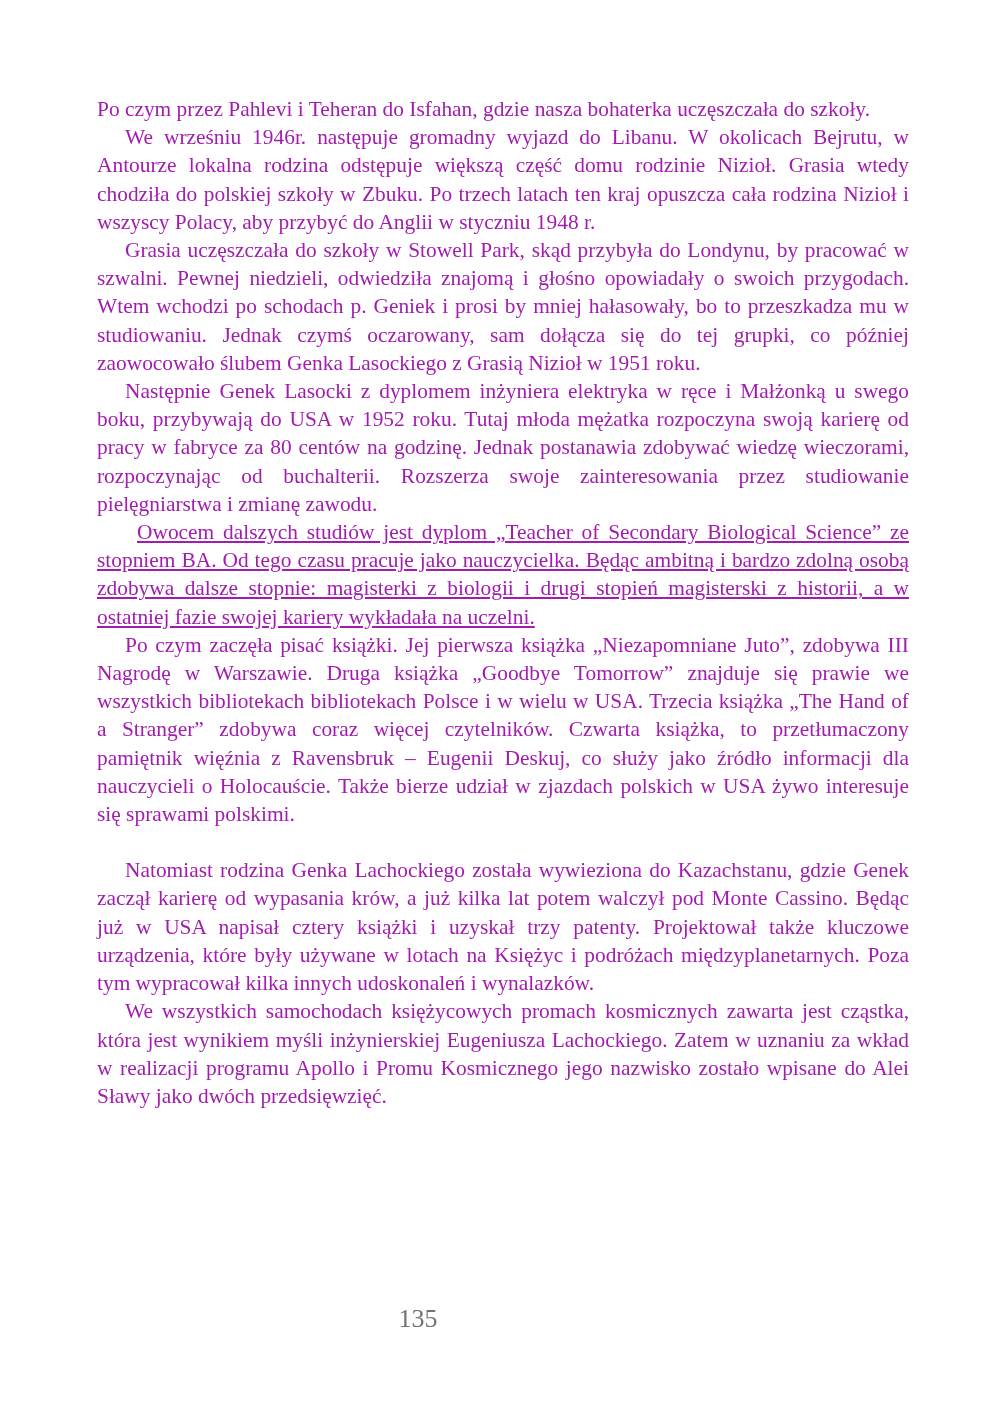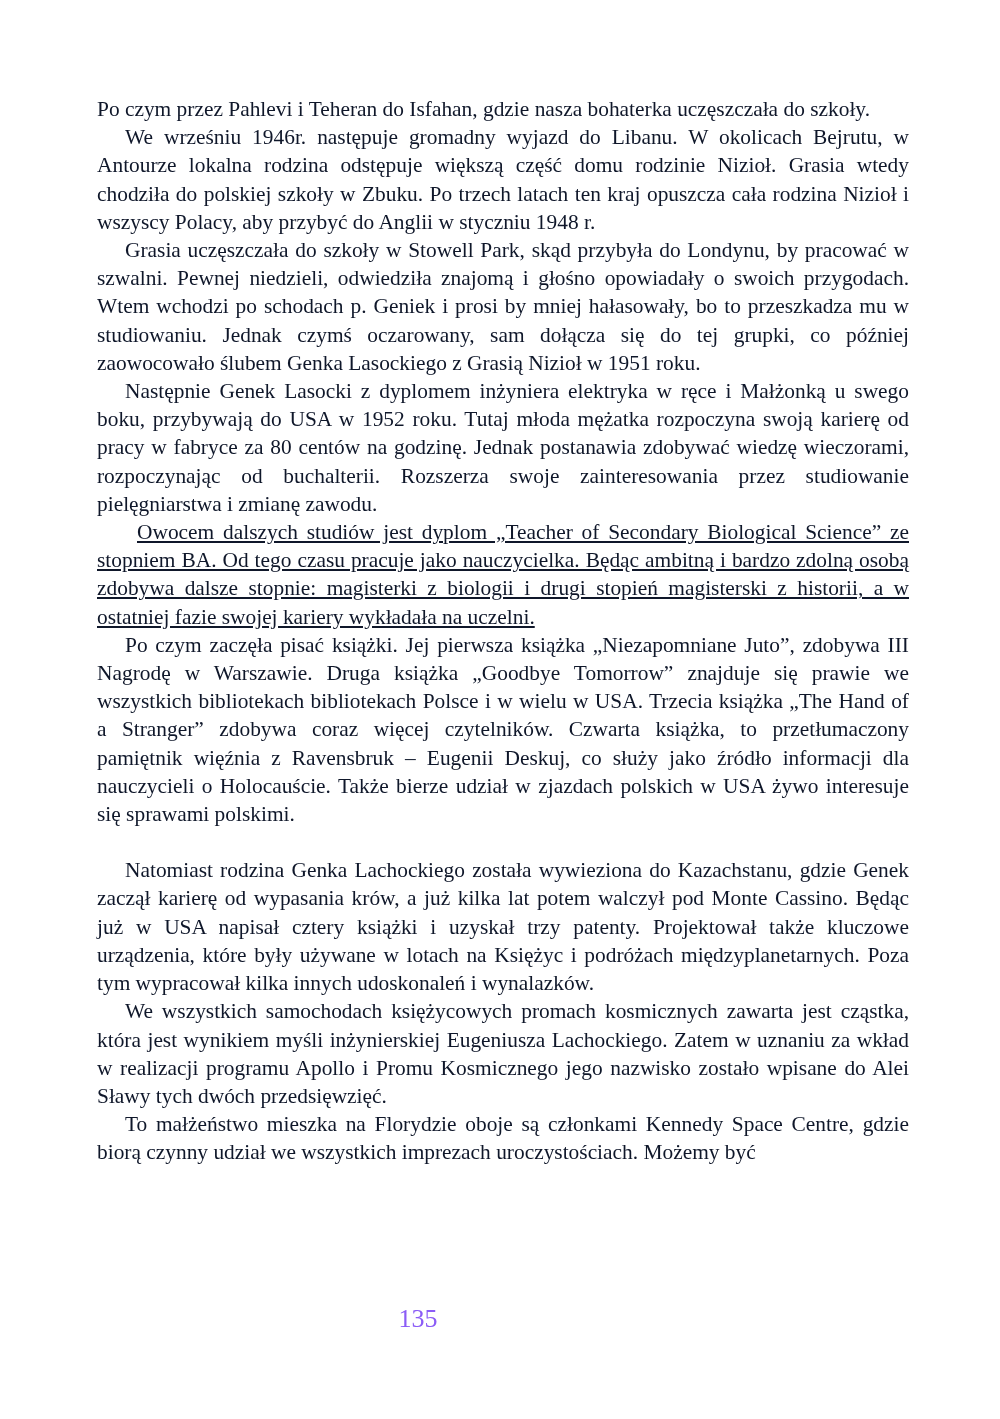--- a/index.html
+++ b/index.html
@@ -14,21 +14,21 @@
       overflow: hidden;
     }
     .page {
       position: absolute;
       left: 97px;
       top: 95px;
       width: 812px;
       font-family: "Liberation Serif", "DejaVu Serif", serif;
       font-size: 21.4px;
       line-height: 28.2px;
-      color: #0f172a;
+      color: #a21caf;
       text-align: justify;
     }
     .para {
       margin: 0;
       text-indent: 28px;
     }
     .para.first {
       text-indent: 0;
     }
     .para.wide-indent {
@@ -39,32 +39,31 @@
       height: 28px;
     }
     .page-number {
       position: absolute;
       left: 0;
       width: 836px;
       top: 1304px;
       text-align: center;
       font-family: "Liberation Serif", "DejaVu Serif", serif;
       font-size: 26px;
-      color: #8b5cf6;
+      color: #737373;
     }
   </style>
 </head>
 <body>
 
 <div class="page">
   <p class="para first">Po czym przez Pahlevi i Teheran do Isfahan, gdzie nasza bohaterka uczęszczała do szkoły.</p>
   <p class="para">We wrześniu 1946r. następuje gromadny wyjazd do Libanu. W okolicach Bejrutu, w Antourze lokalna rodzina odstępuje większą część domu rodzinie Nizioł. Grasia wtedy chodziła do polskiej szkoły w Zbuku. Po trzech latach ten kraj opuszcza cała rodzina Nizioł i wszyscy Polacy, aby przybyć do Anglii w styczniu 1948 r.</p>
   <p class="para">Grasia uczęszczała do szkoły w Stowell Park, skąd przybyła do Londynu, by pracować w szwalni. Pewnej niedzieli, odwiedziła znajomą i głośno opowiadały o swoich przygodach. Wtem wchodzi po schodach p. Geniek i prosi by mniej hałasowały, bo to przeszkadza mu w studiowaniu. Jednak czymś oczarowany, sam dołącza się do tej grupki, co później zaowocowało ślubem Genka Lasockiego z Grasią Nizioł w 1951 roku.</p>
   <p class="para">Następnie Genek Lasocki z dyplomem inżyniera elektryka w ręce i Małżonką u swego boku, przybywają do USA w 1952 roku. Tutaj młoda mężatka rozpoczyna swoją karierę od pracy w fabryce za 80 centów na godzinę. Jednak postanawia zdobywać wiedzę wieczorami, rozpoczynając od buchalterii. Rozszerza swoje zainteresowania przez studiowanie pielęgniarstwa i zmianę zawodu.</p>
   <p class="para wide-indent">Owocem dalszych studiów jest dyplom „Teacher of Secondary Biological Science” ze stopniem BA. Od tego czasu pracuje jako nauczycielka. Będąc ambitną i bardzo zdolną osobą zdobywa dalsze stopnie: magisterki z biologii i drugi stopień magisterski z historii, a w ostatniej fazie swojej kariery wykładała na uczelni.</p>
   <p class="para">Po czym zaczęła pisać książki. Jej pierwsza książka „Niezapomniane Juto”, zdobywa III Nagrodę w Warszawie. Druga książka „Goodbye Tomorrow” znajduje się prawie we wszystkich bibliotekach bibliotekach Polsce i w wielu w USA. Trzecia książka „The Hand of a Stranger” zdobywa coraz więcej czytelników. Czwarta książka, to przetłumaczony pamiętnik więźnia z Ravensbruk – Eugenii Deskuj, co służy jako źródło informacji dla nauczycieli o Holocauście. Także bierze udział w zjazdach polskich w USA żywo interesuje się sprawami polskimi.</p>
   <div class="gap"></div>
   <p class="para">Natomiast rodzina Genka Lachockiego została wywieziona do Kazachstanu, gdzie Genek zaczął karierę od wypasania krów, a już kilka lat potem walczył pod Monte Cassino. Będąc już w USA napisał cztery książki i uzyskał trzy patenty. Projektował także kluczowe urządzenia, które były używane w lotach na Księżyc i podróżach międzyplanetarnych. Poza tym wypracował kilka innych udoskonaleń i wynalazków.</p>
-  <p class="para">We wszystkich samochodach księżycowych promach kosmicznych zawarta jest cząstka, która jest wynikiem myśli inżynierskiej Eugeniusza Lachockiego. Zatem w uznaniu za wkład w realizacji programu Apollo i Promu Kosmicznego jego nazwisko zostało wpisane do Alei Sławy tych dwóch przedsięwzięć.</p>
-  <p class="para">To małżeństwo mieszka na Florydzie oboje są członkami Kennedy Space Centre, gdzie biorą czynny udział we wszystkich imprezach  uroczystościach. Możemy być</p>
+  <p class="para">We wszystkich samochodach księżycowych promach kosmicznych zawarta jest cząstka, która jest wynikiem myśli inżynierskiej Eugeniusza Lachockiego. Zatem w uznaniu za wkład w realizacji programu Apollo i Promu Kosmicznego jego nazwisko zostało wpisane do Alei Sławy jako dwóch przedsięwzięć.</p>
 </div>
 
 <div class="page-number">135</div>
 
 </body></html>

